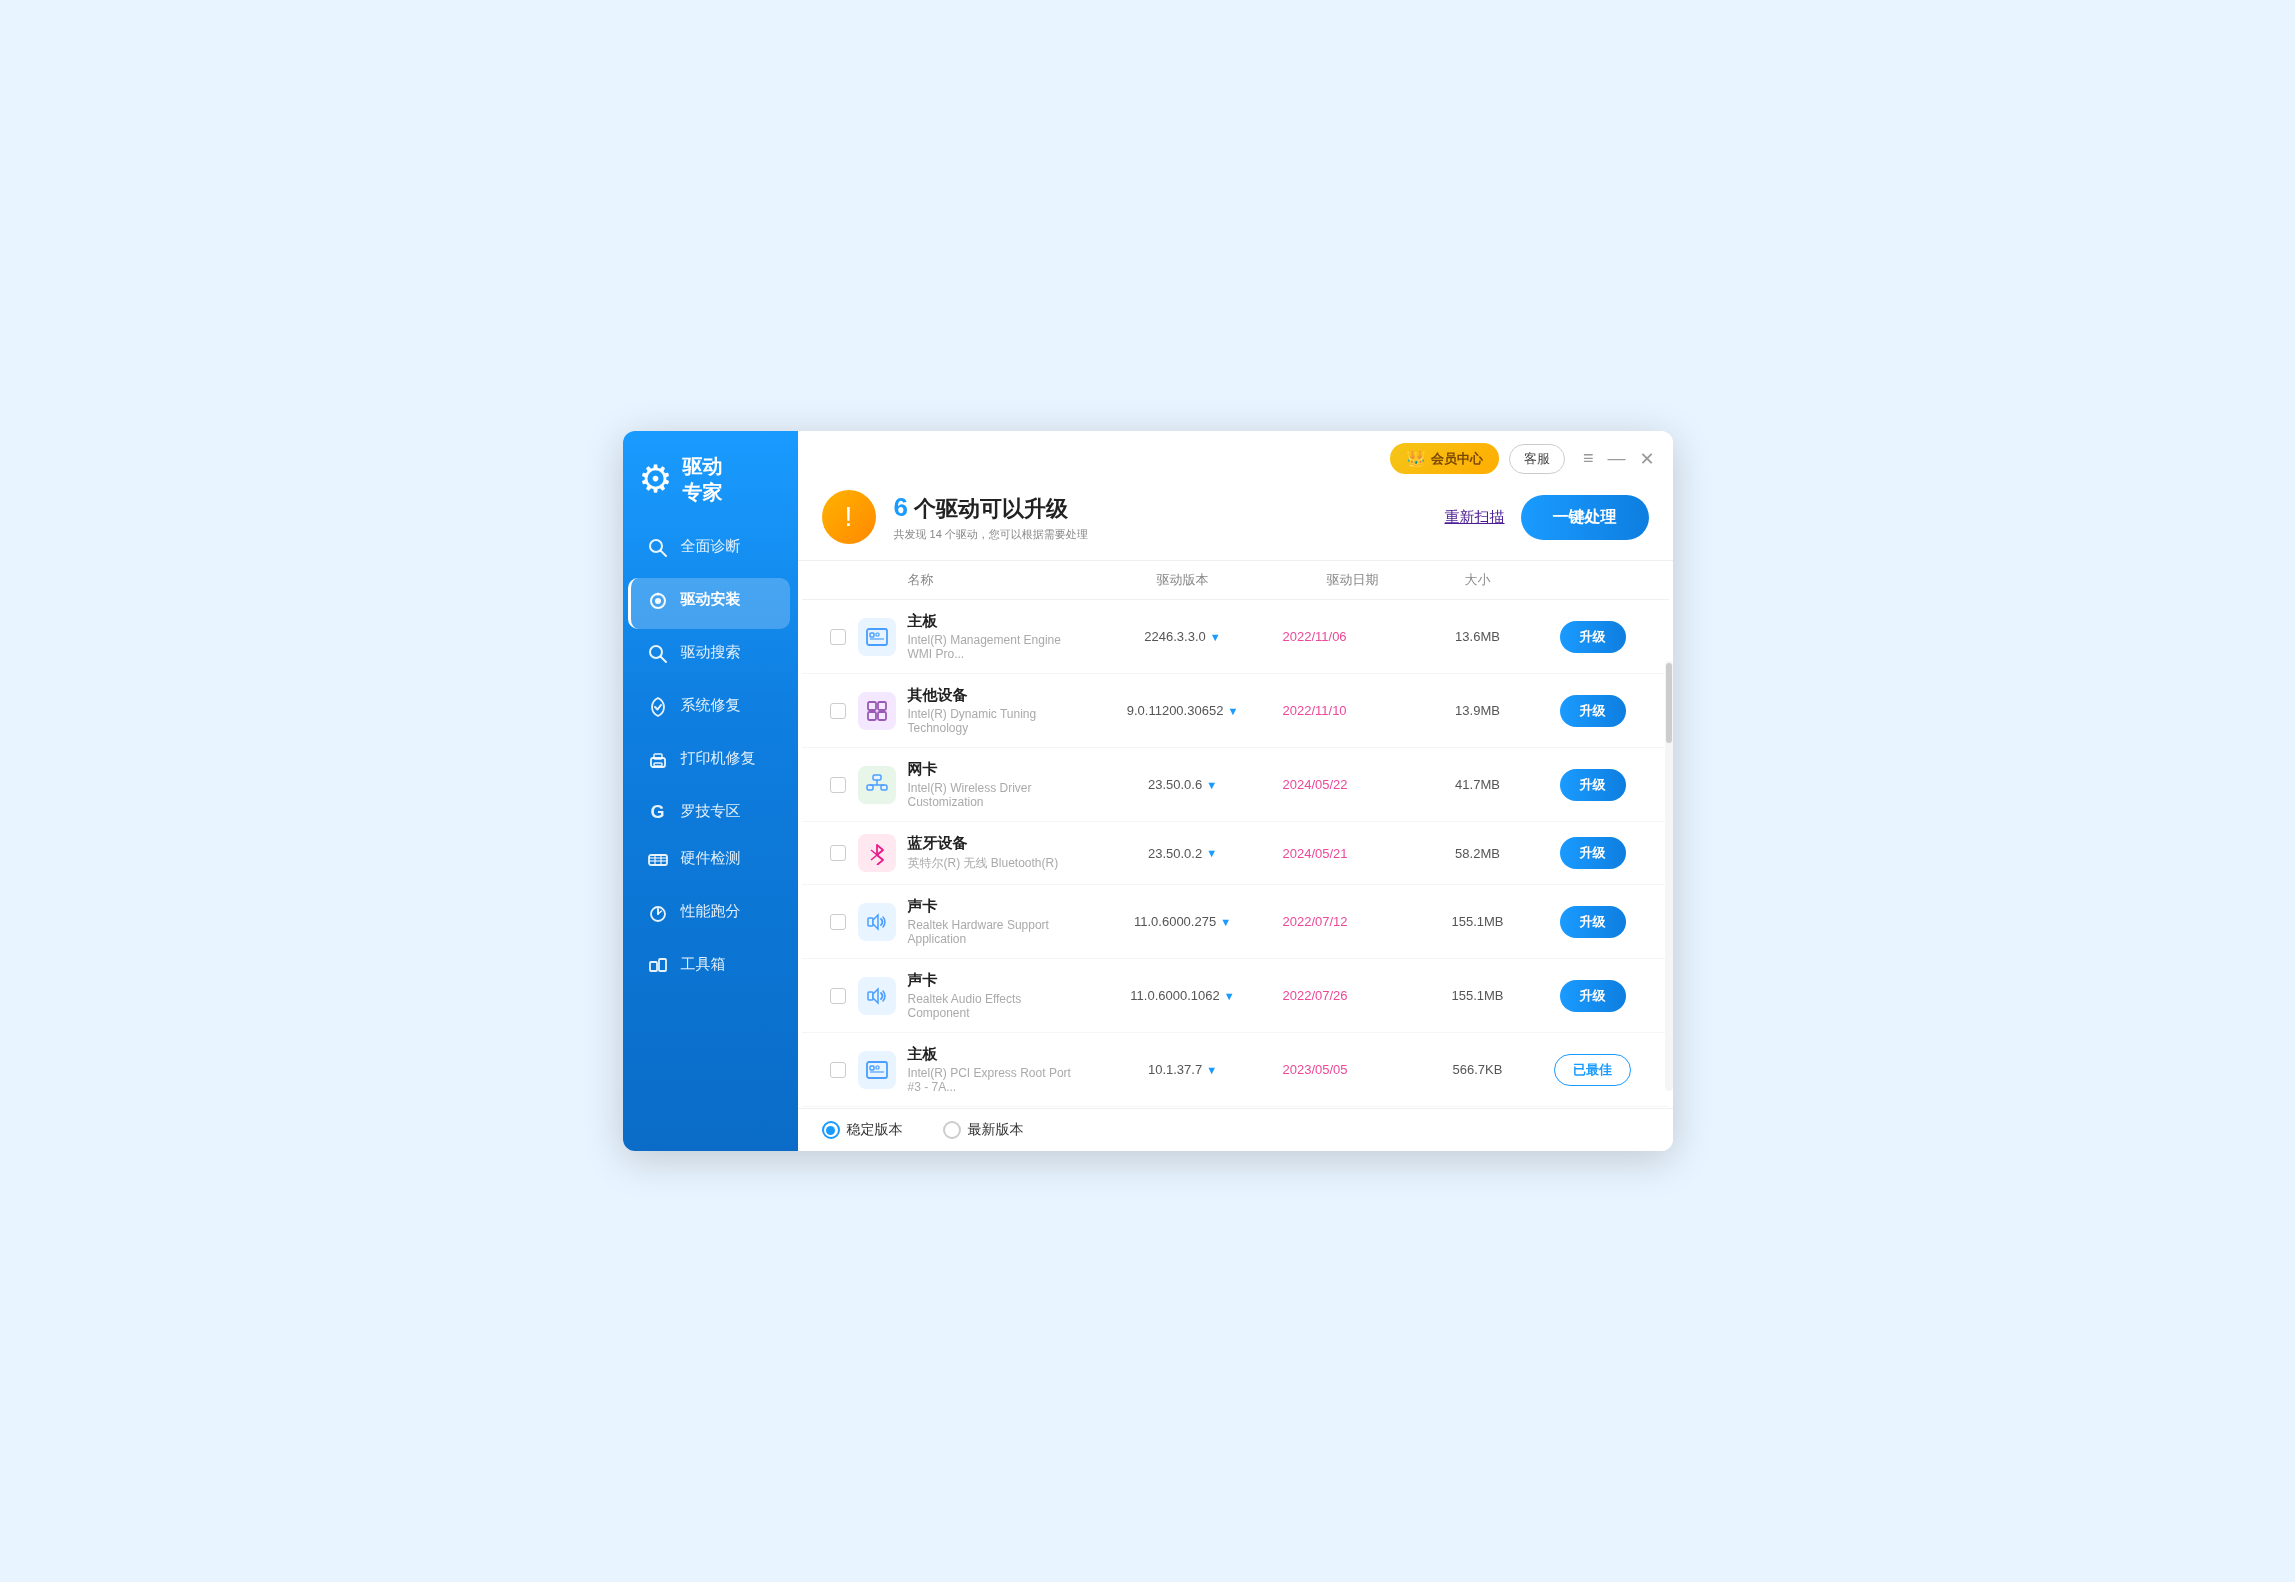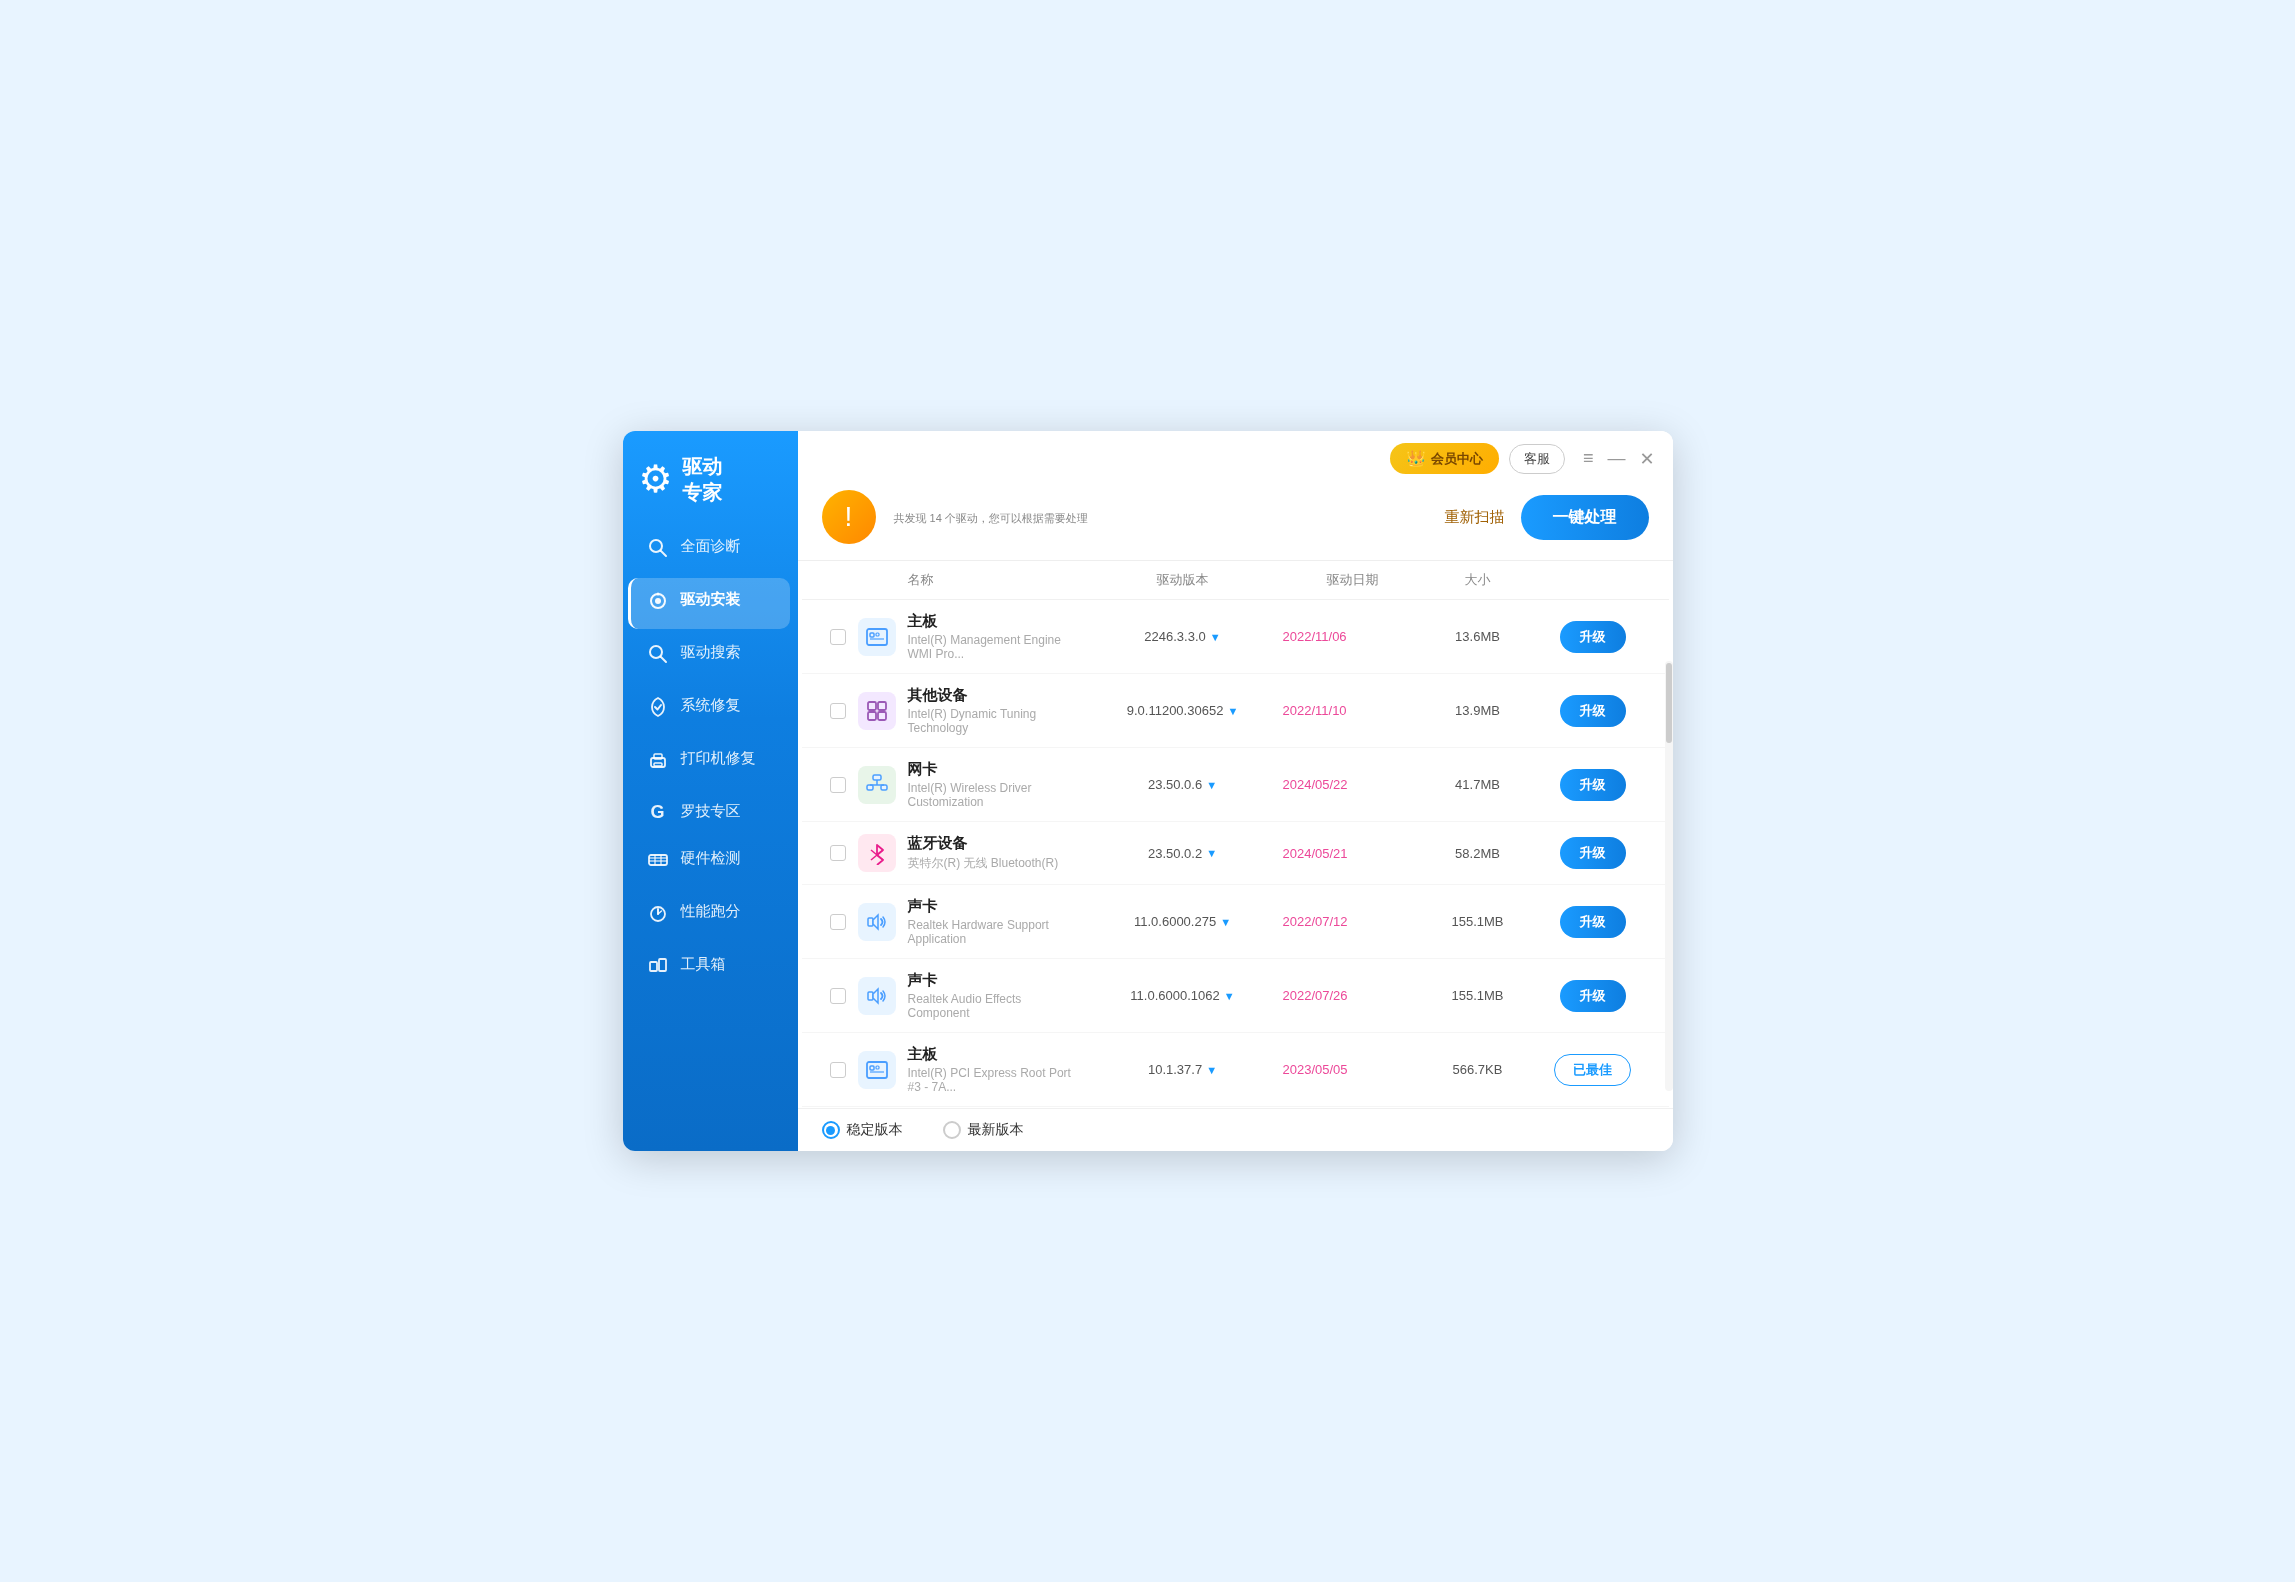--- a/index.html
+++ b/index.html
@@ -173,24 +173,25 @@
       margin-top: 3px;
     }
     .header-actions {
       display: flex;
       align-items: center;
       gap: 16px;
     }
     .rescan-btn {
       background: none;
       border: none;
-      color: #a16207;
+      color: #4c1d95;
       font-size: 15px;
       cursor: pointer;
       font-weight: 500;
+      text-decoration: underline;
     }
     .one-click-btn {
       background: linear-gradient(90deg, #1a9bff 0%, #0e7ee0 100%);
       border: none;
       border-radius: 24px;
       padding: 12px 32px;
       font-size: 16px;
       font-weight: 700;
       color: #fff;
       cursor: pointer;
@@ -470,20 +471,24 @@
       <div class="window-controls">
         <span class="win-ctrl">≡</span>
         <span class="win-ctrl">—</span>
         <span class="win-ctrl close">✕</span>
       </div>
     </div>
 
     <div class="header-area">
       <div class="header-icon">!</div>
       <div class="header-info">
+        <div class="header-title">
+          <span class="count">6</span>
+          <span> 个驱动可以升级</span>
+        </div>
         <div class="header-sub">共发现 14 个驱动，您可以根据需要处理</div>
       </div>
       <div class="header-actions">
         <button class="rescan-btn">重新扫描</button>
         <button class="one-click-btn">一键处理</button>
       </div>
     </div>
 
     <div class="driver-table">
       <div class="table-header">

